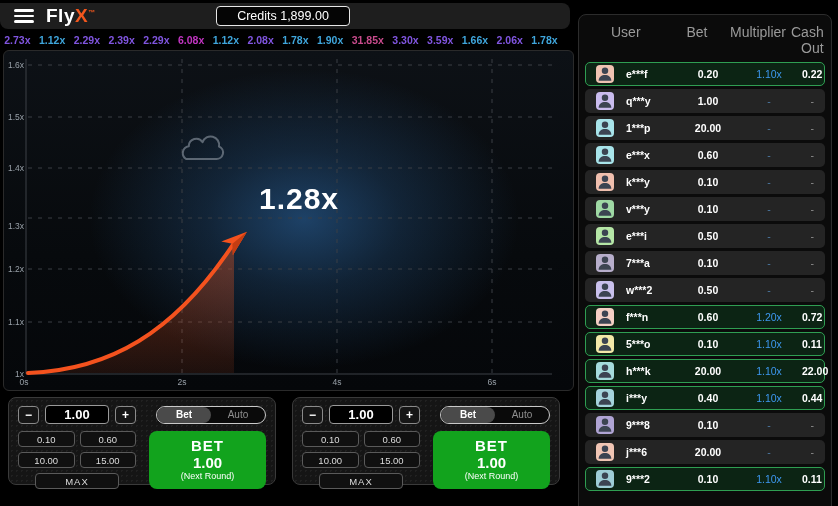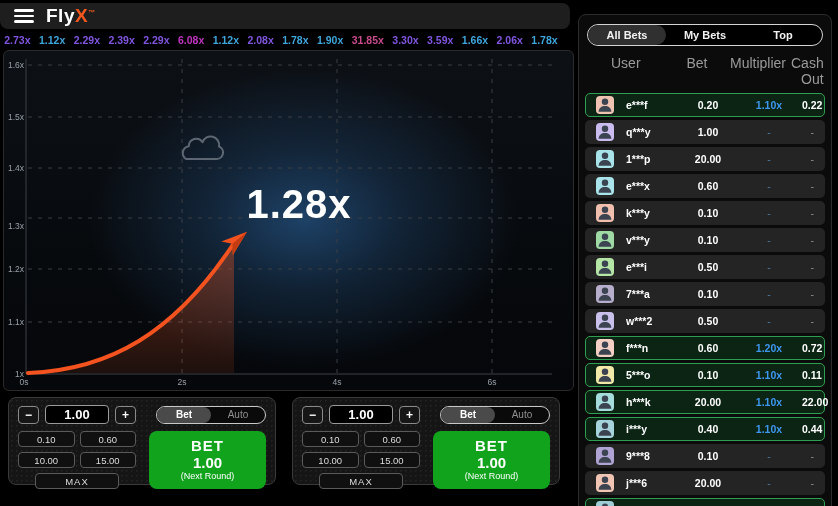--- a/index.html
+++ b/index.html
@@ -25,21 +25,21 @@
   .history span{font-size:10.5px;font-weight:bold;cursor:pointer;}
 
   
   .chart{position:absolute;left:3px;top:50px;width:569px;height:339px;background:
          linear-gradient(180deg,#0d1116 0%,#070a0d 60%,#05070a 100%);
          border:1px solid #2a2a2a;border-radius:6px;overflow:hidden;}
   .chart svg{position:absolute;left:0;top:0;}
   .ytick{position:absolute;left:1px;width:19px;text-align:right;font-size:8.5px;color:#98a0a8;}
   .xtick{position:absolute;top:326px;width:24px;text-align:center;font-size:8.5px;color:#98a0a8;}
   .bigmult{position:absolute;left:185px;top:131px;width:220px;text-align:center;
-           font-size:40px;font-weight:bold;color:#fff;letter-spacing:1px;}
+           font-size:30px;font-weight:bold;color:#fff;letter-spacing:1px;}
 
   
   .panels{position:absolute;left:0;top:397px;width:575px;height:90px;}
   .bet-panel{position:absolute;top:0;width:268px;height:88px;background-color:#151515;
              background-image:radial-gradient(#212121 1px,transparent 1px);background-size:5px 5px;
              border:1px solid #3a3a3a;border-radius:8px;box-sizing:border-box;padding:7px 9px;}
   .bet-panel.p0{left:8px;} .bet-panel.p1{left:292px;}
   .bp-top{display:flex;align-items:center;}
   .step-btn{width:19px;height:16px;background:#161616;border:1px solid #8a8a8a;border-radius:4px;
             color:#fff;font-size:12px;font-weight:bold;display:flex;align-items:center;
@@ -84,37 +84,38 @@
   .hc3{grid-column:5;text-align:right;padding-right:10px;}
   .blist{margin:6px 6px 0;display:flex;flex-direction:column;gap:3px;}
   .brow{height:24px;box-sizing:border-box;background:#242424;border:1px solid transparent;
         border-radius:5px;display:grid;grid-template-columns:26px 58px 56px 66px 1fr;
         align-items:center;padding-left:10px;}
   .brow.cashed{background:#0c2414;border-color:#2f9e52;}
   .av{width:18px;height:18px;border-radius:4px;overflow:hidden;display:block;}
   .av svg{width:18px;height:18px;display:block;}
   .c-user{font-size:10.5px;color:#fff;font-weight:600;padding-left:4px;}
   .c-bet{font-size:10.5px;color:#fff;font-weight:bold;text-align:center;}
-  .c-mult{font-size:10.5px;color:#3d97ef;font-weight:bold;text-align:center;}
+  .c-mult{font-size:10.5px;color:#3d97ef;font-weight:normal;text-align:center;}
   .c-cash{font-size:10.5px;color:#fff;font-weight:bold;text-align:right;padding-right:10px;}
   .c-mult.dash{color:#4d7ba6;font-weight:normal;}
   .c-cash.dash{color:#8f8f8f;font-weight:normal;}
 </style>
 </head>
 <body>
 
 <div class="app">
 
   <div class="topbar">
     <div class="hamburger">
         <i></i>
         <i></i>
         <i></i>
       </div>
     <div class="logo"><span>Fly</span><span class="x">X</span><sup>™</sup></div>
+    <div class="credits">Credits 1,899.00</div>
   </div>
 
   <div class="history">
       <span style="color: rgb(128, 85, 224);">2.73x</span>
       <span style="color: rgb(63, 166, 220);">1.12x</span>
       <span style="color: rgb(128, 85, 224);">2.29x</span>
       <span style="color: rgb(128, 85, 224);">2.39x</span>
       <span style="color: rgb(128, 85, 224);">2.29x</span>
       <span style="color: rgb(194, 53, 194);">6.08x</span>
       <span style="color: rgb(63, 166, 220);">1.12x</span>
@@ -232,25 +233,20 @@
       <button class="betbtn">
         <span class="l1">BET</span>
         <span class="l2">1.00</span>
         <span class="l3">(Next Round)</span>
       </button>
     </div>
   </div>
 </div>
 
   <div class="sidebar">
-    <div class="tabs">
-        <div class="tab active">All Bets</div>
-        <div class="tab">My Bets</div>
-        <div class="tab">Top</div>
-      </div>
     <div class="thead">
         <span class="hc0">User</span>
         <span class="hc1">Bet</span>
         <span class="hc2">Multiplier</span>
         <span class="hc3">Cash Out</span>
       </div>
     <div class="blist">
         <div class="brow cashed">
           <span class="av" style="background: rgb(239, 195, 178);">
             <svg viewBox="0 0 24 24">

